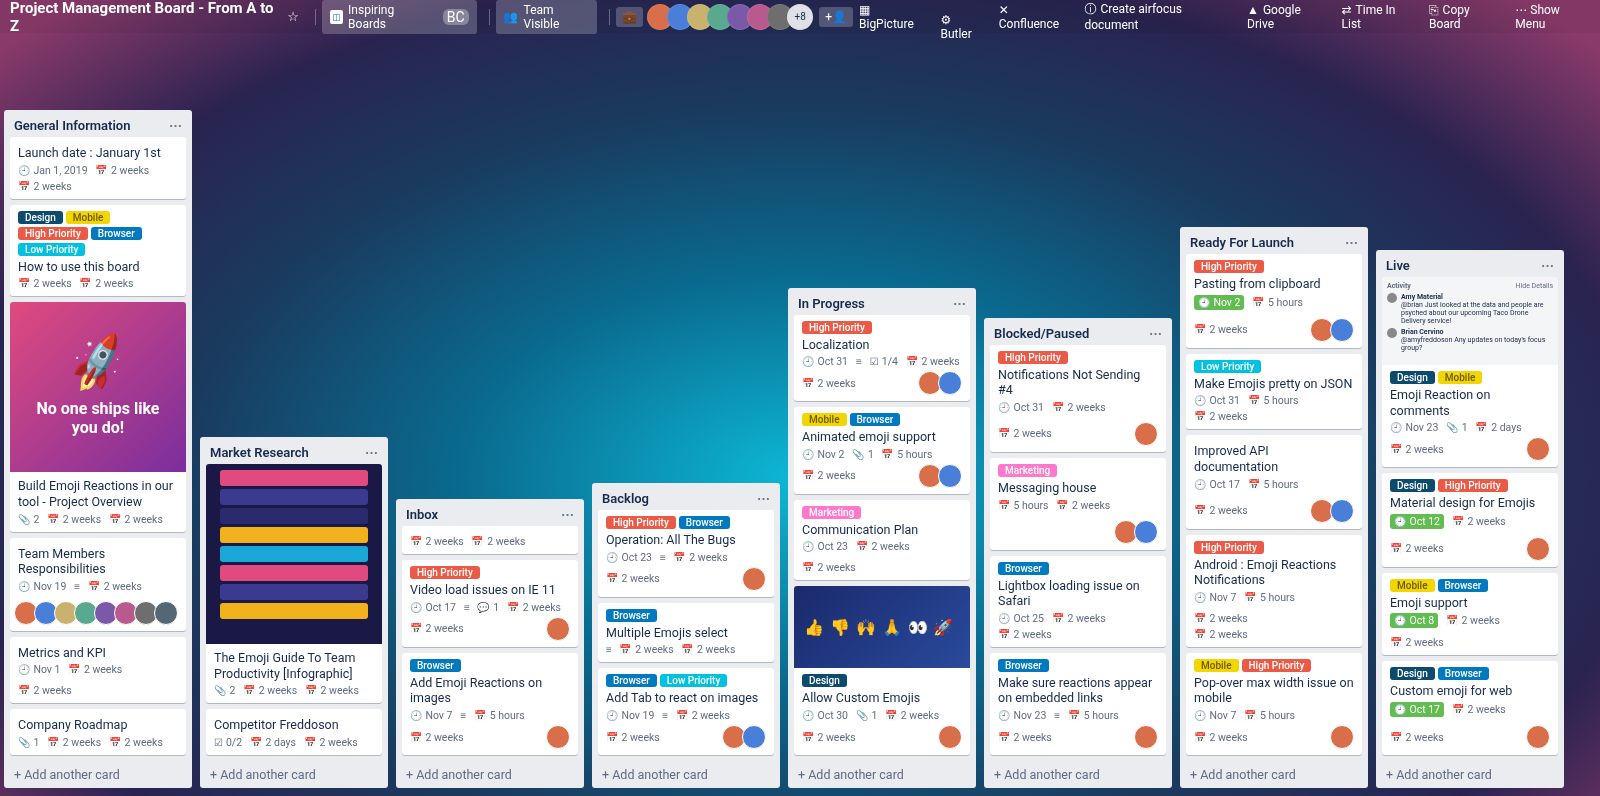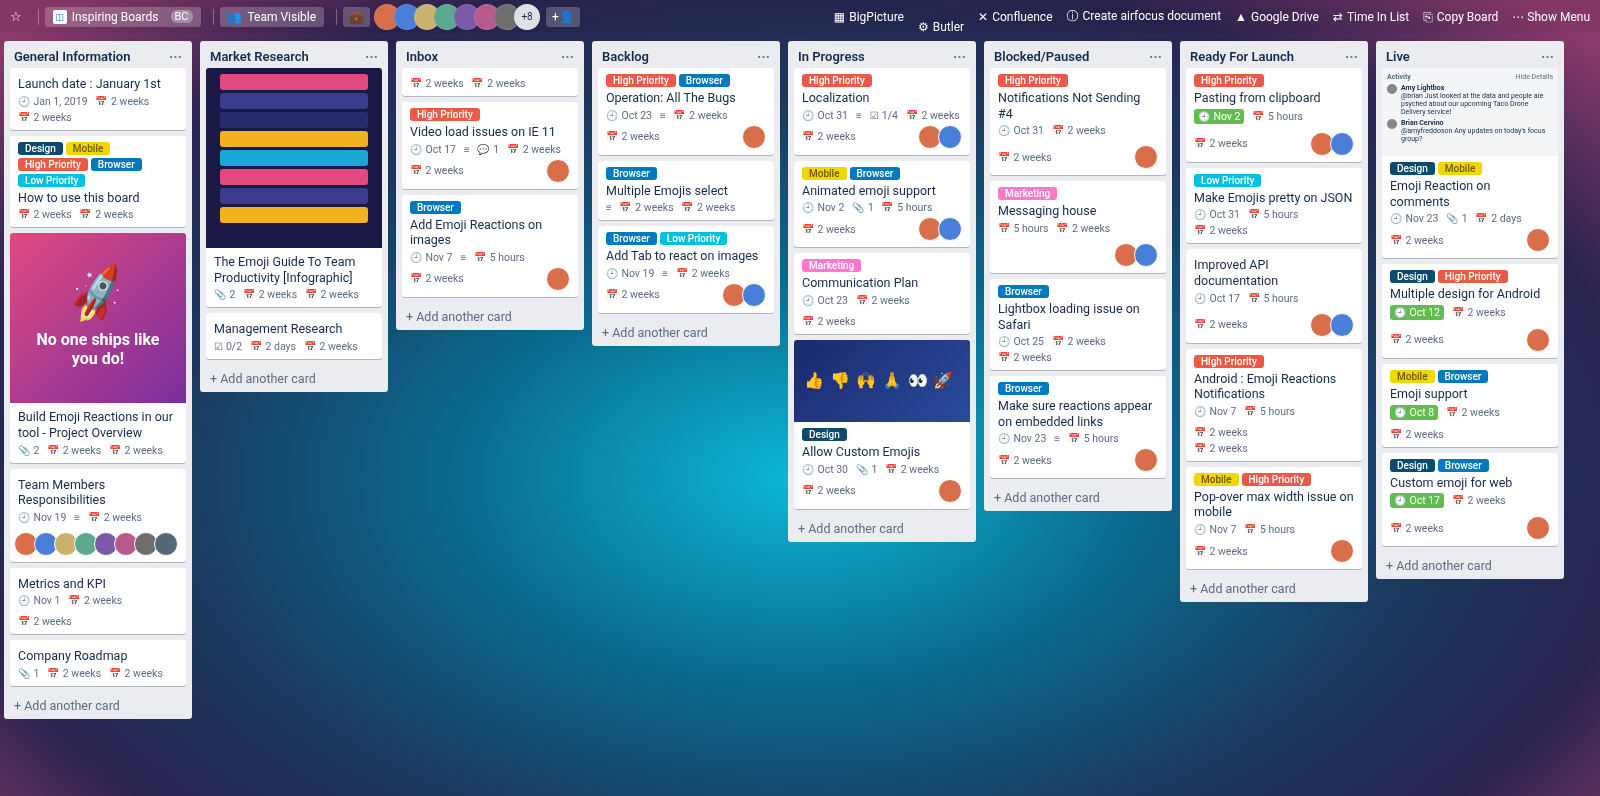--- a/index.html
+++ b/index.html
@@ -7,21 +7,21 @@
 .topbar{height:33px;display:flex;align-items:center;padding:0 10px;font-size:13px;background:rgba(0,0,0,.05)}
 .topbar .title{font-weight:700;font-size:15px;margin-right:10px}
 .topbar .btn{display:flex;align-items:center;background:rgba(255,255,255,.22);border-radius:3px;padding:3px 8px;margin-right:6px;cursor:pointer;font-size:12px}
 .topbar .btn .ico{margin-right:5px;font-size:12px}
 .topbar .sep{width:1px;height:16px;background:rgba(255,255,255,.3);margin:0 6px}
 .avatars{display:flex;margin-left:4px}
 .avatars .av{width:26px;height:26px;border-radius:50%;background:#777;margin-left:-6px;border:1px solid rgba(255,255,255,.1);display:flex;align-items:center;justify-content:center;font-size:10px;color:#fff}
 .topbar .right{margin-left:auto;display:flex;align-items:center;gap:14px;font-size:12px}
 .topbar .right .link{cursor:pointer;}
 .topbar .right .ico{margin-right:4px;text-decoration:none;display:inline-block}
-.board{display:flex;padding:8px 4px;gap:8px;align-items:flex-start;height:calc(100% - 33px);overflow:hidden}
+.board{display:flex;padding:8px 4px;gap:8px;align-items:flex-end;height:calc(100% - 33px);overflow:hidden}
 .list{width:188px;background:#ebecf0;border-radius:3px;display:flex;flex-direction:column;max-height:100%;flex-shrink:0}
 .list-h{display:flex;align-items:center;padding:8px 10px 4px;color:#172b4d;font-size:13px;font-weight:600}
 .list-h .dots{margin-left:auto;color:#6b778c;cursor:pointer}
 .cards{padding:0 6px;overflow:hidden}
 .card{background:#fff;border-radius:3px;box-shadow:0 1px 0 rgba(9,30,66,.25);margin-bottom:6px;padding:6px 8px 6px;color:#172b4d;font-size:12.5px;cursor:pointer}
 .card .title{margin:2px 0 3px;line-height:1.25}
 .labels{display:flex;flex-wrap:wrap;gap:3px;margin-bottom:3px}
 .label{font-size:10px;color:#fff;padding:1px 7px;border-radius:3px;font-weight:500}
 .l-green{background:#0c4a6e}.l-yellow{background:#f2d600;color:#6b5900}.l-red{background:#eb5a46}.l-blue{background:#0079bf}.l-sky{background:#00c2e0}.l-pink{background:#ff78cb}
 .badges{display:flex;flex-wrap:wrap;align-items:center;gap:8px;font-size:10.5px;color:#5e6c84;margin-top:3px}
@@ -40,26 +40,27 @@
 .cover.emoji{height:82px;background:linear-gradient(135deg,#1a2a6c,#2a4a9c);display:flex;align-items:center;justify-content:center;font-size:16px;gap:6px}
 .cover.activity{height:88px;background:#f4f5f7;padding:5px;color:#172b4d;font-size:7px}
 .cover.activity .ah{display:flex;justify-content:space-between;color:#5e6c84}
 .cover.activity .al{display:flex;gap:4px;margin-top:3px;align-items:flex-start}
 .cover.activity .aa{width:10px;height:10px;border-radius:50%;background:#888;flex-shrink:0}
 </style>
 </head>
 <body>
 
 <div class="topbar">
+  <span class="title">Project Management Board - From A to Z</span>
   <span style="margin-right:10px;cursor:pointer">☆</span>
   <span class="sep"></span>
   <span class="btn">
     <span class="ico" style="background:#fff;color:#1a6ed8;border-radius:2px;width:14px;height:14px;display:flex;align-items:center;justify-content:center;font-size:9px">◫</span>
     <span>Inspiring Boards</span>
-    <span style="background:rgba(255,255,255,.3);border-radius:6px;padding:0 4px;margin-left:12px;font-size:11px">BC</span>
+    <span style="background:rgba(255,255,255,.3);border-radius:6px;padding:0 4px;margin-left:12px;font-size:14px">BC</span>
   </span>
   <span class="sep"></span>
   <span class="btn">
     <span class="ico">👥</span>
     <span>Team Visible</span>
   </span>
   <span class="sep"></span>
   <span class="btn" style="padding:3px 6px">
     <span>💼</span>
   </span>
@@ -188,21 +189,21 @@
             <div class="row" style="background:#f2b21e"></div>
           </div>
           <div class="title">The Emoji Guide To Team Productivity [Infographic]</div>
           <div class="badges">
             <span class="badge"><span class="ico">📎</span> 2</span>
             <span class="badge"><span class="ico">📅</span> 2 weeks</span>
             <span class="badge"><span class="ico">📅</span> 2 weeks</span>
           </div>
         </div>
         <div class="card">
-          <div class="title">Management Research</div>
+          <div class="title">Competitor Freddoson</div>
           <div class="badges">
             <span class="badge"><span class="ico">☑</span> 0/2</span>
             <span class="badge"><span class="ico">📅</span> 2 days</span>
             <span class="badge"><span class="ico">📅</span> 2 weeks</span>
           </div>
         </div>
       </div>
       <div class="add-card">+ Add another card</div>
     </div>
     <div class="list">
@@ -564,21 +565,21 @@
       </div>
       <div class="cards">
         <div class="card">
           <div class="cover activity">
             <div class="ah">
               <b>Activity</b>
               <span>Hide Details</span>
             </div>
             <div class="al">
               <div class="aa"></div>
-              <div><b>Amy Lightbox</b><div>@brian Just looked at the data and people are psyched about our upcoming Taco Drone Delivery service!</div></div>
+              <div><b>Amy Material</b><div>@brian Just looked at the data and people are psyched about our upcoming Taco Drone Delivery service!</div></div>
             </div>
             <div class="al">
               <div class="aa"></div>
               <div><b>Brian Cervino</b><div>@amyfreddoson Any updates on today's focus group?</div></div>
             </div>
           </div>
           <div class="labels">
             <span class="label l-green">Design</span>
             <span class="label l-yellow">Mobile</span>
           </div>
@@ -593,21 +594,21 @@
             <span class="members">
               <span class="m" style="background:#d96e4a"></span>
             </span>
           </div>
         </div>
         <div class="card">
           <div class="labels">
             <span class="label l-green">Design</span>
             <span class="label l-red">High Priority</span>
           </div>
-          <div class="title">Multiple design for Android</div>
+          <div class="title">Material design for Emojis</div>
           <div class="badges">
             <span class="badge due-g"><span class="ico">🕘</span>Oct 12</span>
             <span class="badge"><span class="ico">📅</span> 2 weeks</span>
             <span class="badge"><span class="ico">📅</span> 2 weeks</span>
             <span class="members">
               <span class="m" style="background:#d96e4a"></span>
             </span>
           </div>
         </div>
         <div class="card">

